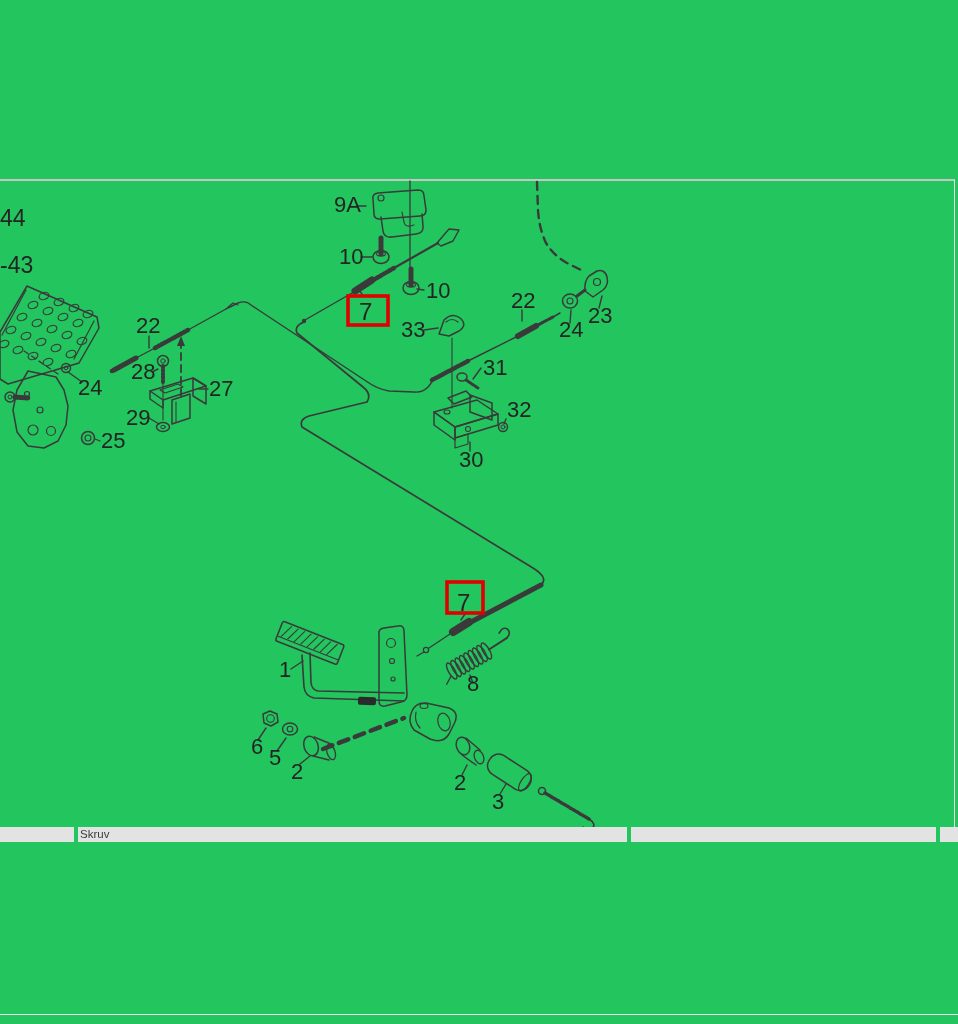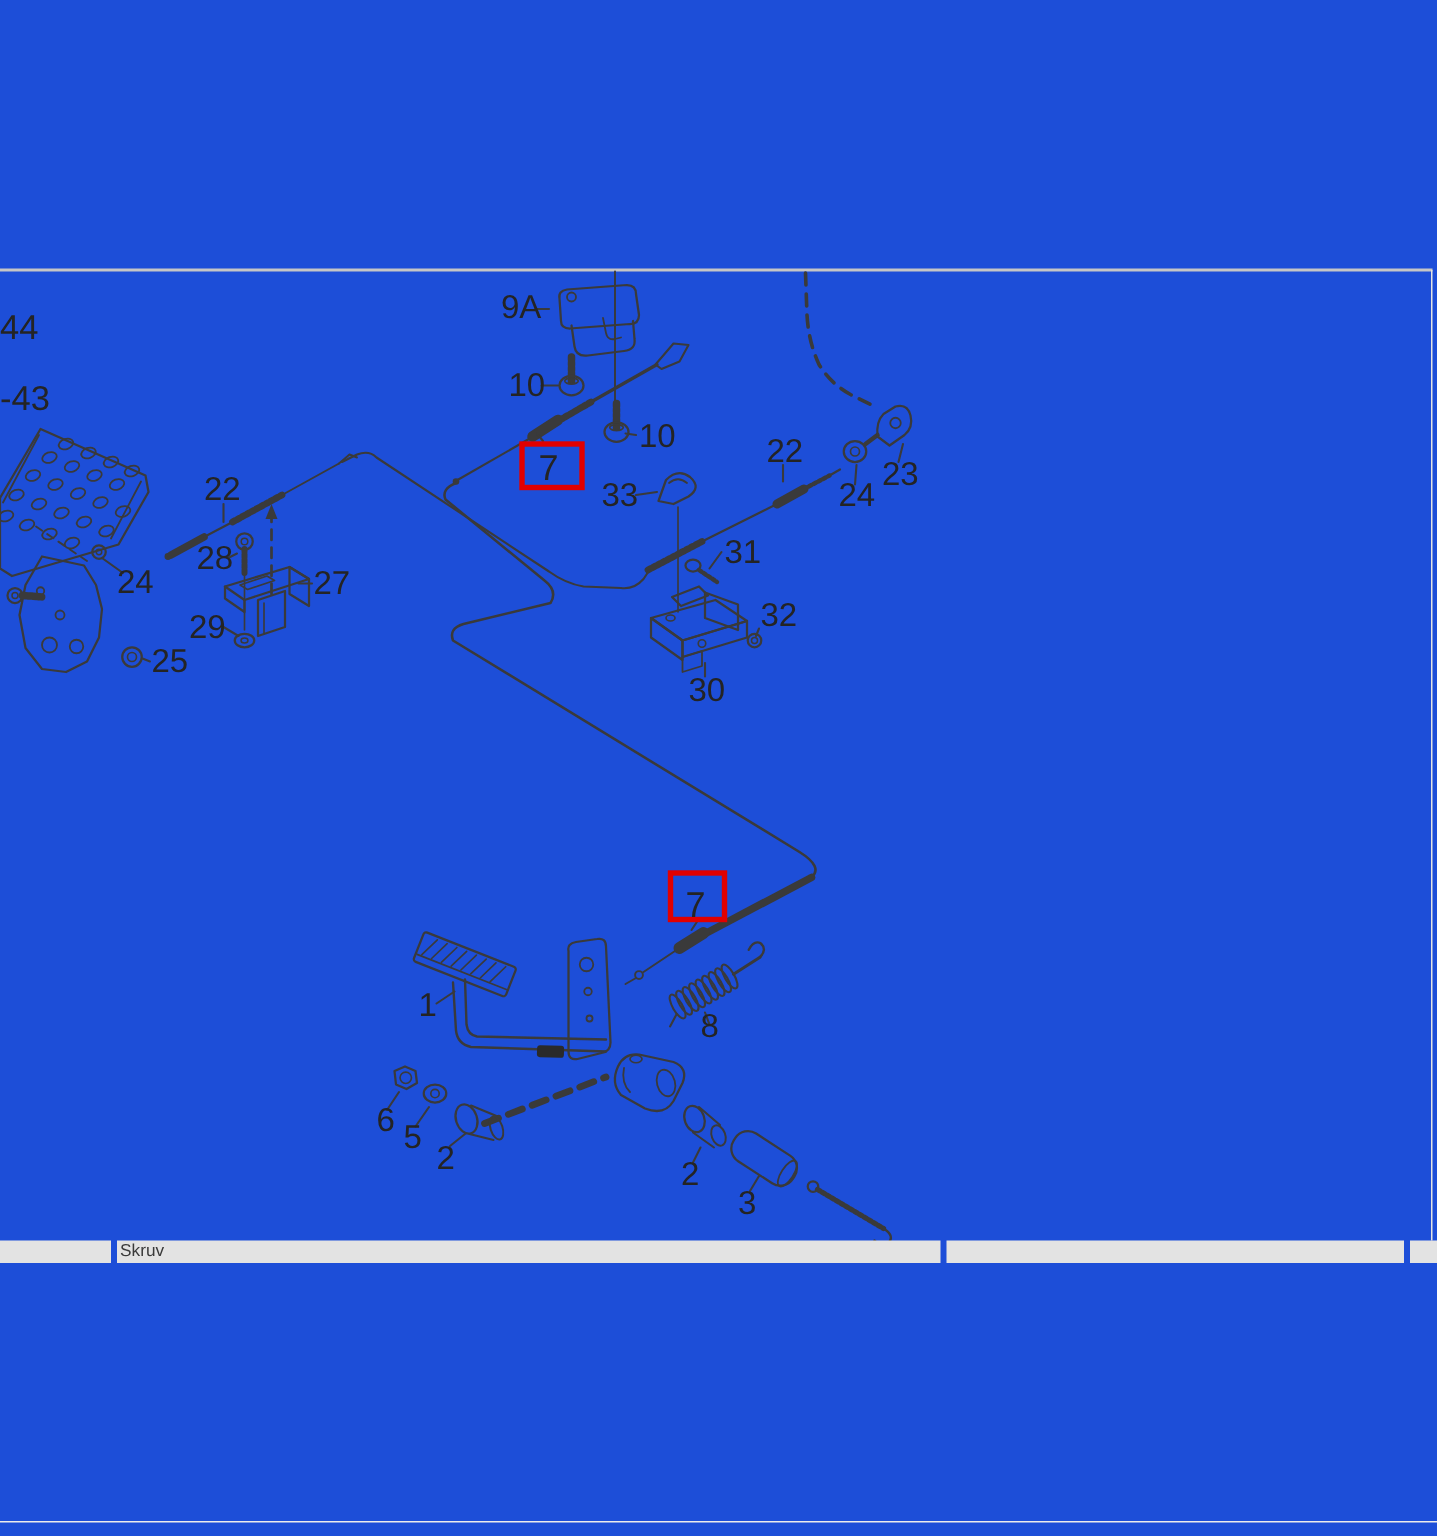--- a/index.html
+++ b/index.html
@@ -1,16 +1,16 @@
 <!DOCTYPE html>
 <html><head>
 <meta charset="utf-8">
 <style>
   html,body{margin:0;padding:0;background:#fff;}
-  .screen{position:relative;width:958px;height:1024px;background:#1d4ed8;overflow:hidden;
+  .screen{position:relative;width:958px;height:1024px;background:#22c55e;overflow:hidden;
           font-family:"Liberation Sans", sans-serif;}
   .top-hairline{position:absolute;left:0;top:179px;width:955px;height:2px;background:#c6c6c6;}
   .right-hairline{position:absolute;left:954px;top:180px;width:1px;height:647px;background:#e3e3e3;}
   .bottom-hairline{position:absolute;left:0;top:1014px;width:958px;height:1px;background:#ececec;}
   .diagram-svg{position:absolute;left:0;top:0;width:958px;height:1024px;}
   .parts-row{position:absolute;left:0;top:827px;width:766px;height:15px;}
   .cell{position:absolute;top:0;height:15px;background:#e3e3e3;}
   .cell-a{left:0;width:74px;}
   .cell-b{left:78px;width:549px;}
   .cell-c{left:631px;width:305px;}

